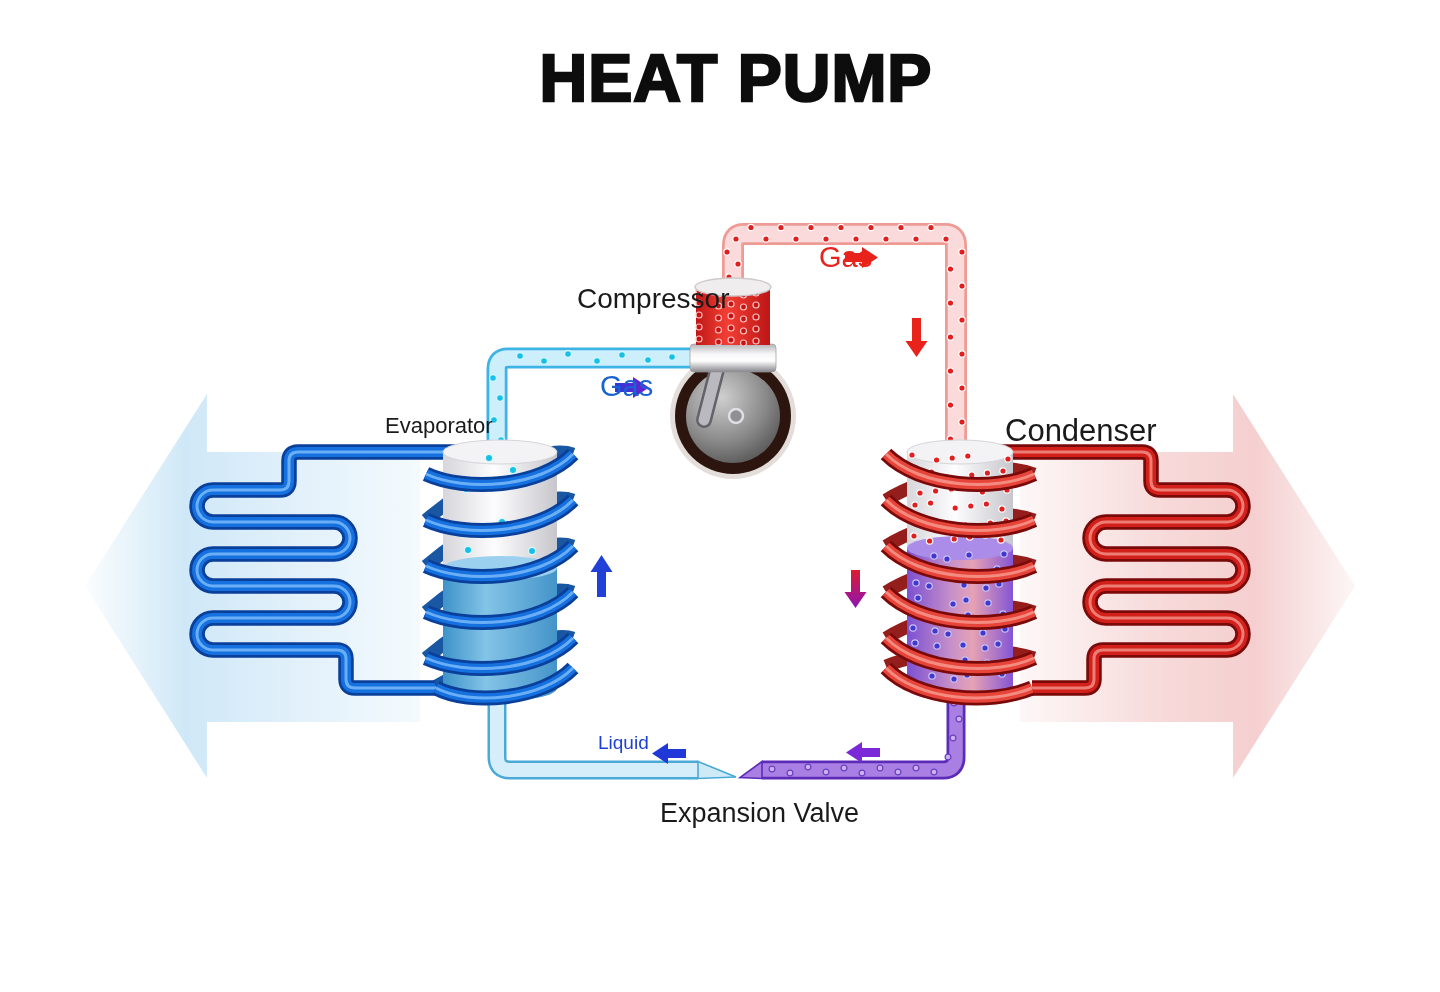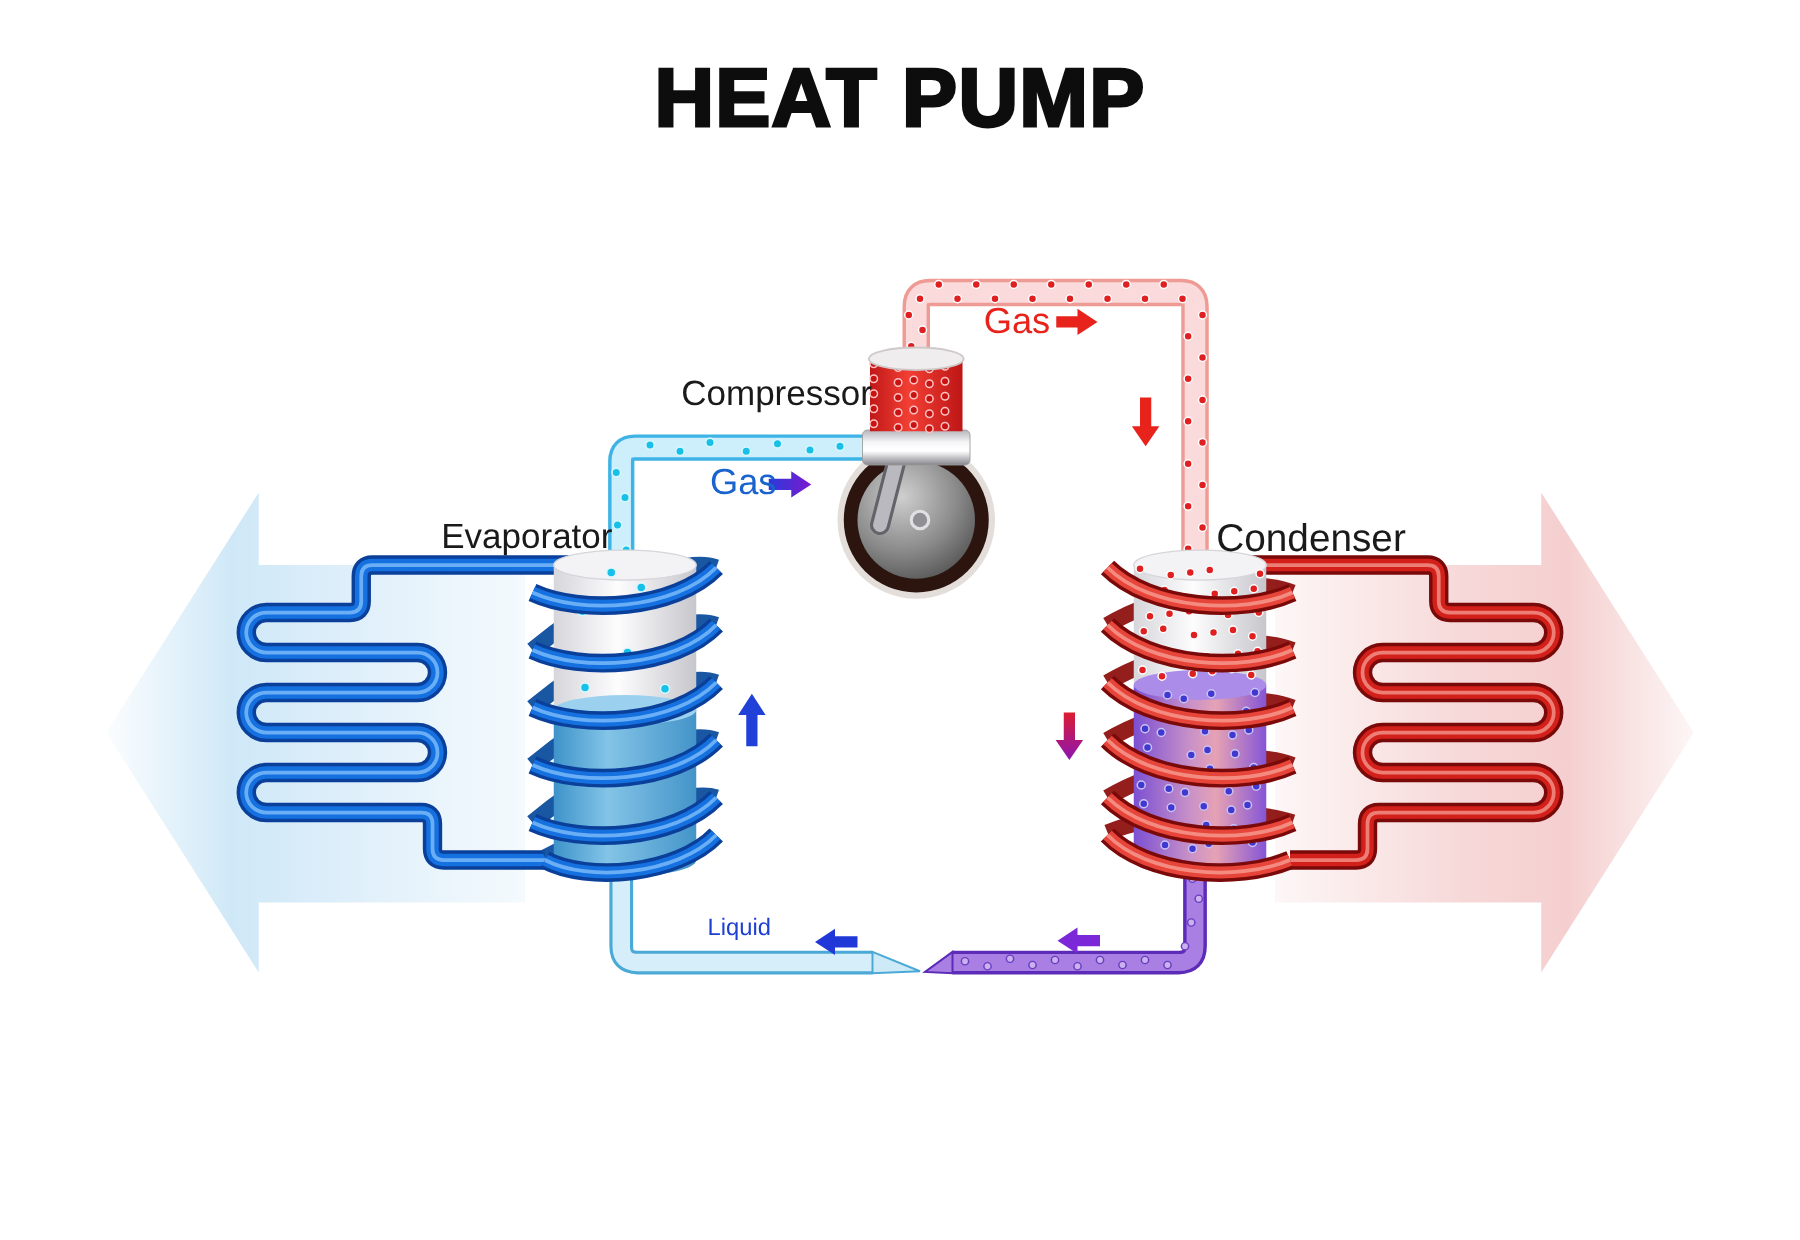--- a/index.html
+++ b/index.html
@@ -1,28 +1,28 @@
 <!DOCTYPE html>
 <html><head>
 <meta charset="utf-8">
 <style>
   html,body { margin:0; padding:0; background:#ffffff; }
   .stage {
     position:relative; width:1440px; height:992px; background:#ffffff;
     overflow:hidden; font-family:"Liberation Sans", sans-serif;
   }
   .stage svg { position:absolute; left:0; top:0; }
-  .label { position:absolute; color:#1a1a1a; white-space:nowrap; line-height:1.1; }
+  .label { position:absolute; color:#1a1a1a; white-space:nowrap; line-height:1.1;padding-left:32px; }
   .lbl-title {
     left:0; right:0; top:42px; text-align:center;
     font-size:66px; font-weight:700; letter-spacing:1px; color:#0d0d0d;
     -webkit-text-stroke:2.5px #0d0d0d;
   }
-  .lbl-compressor { left:545px; top:300px; font-size:28px; }
-  .lbl-evaporator { left:353px; top:414px; font-size:28px; }
+  .lbl-compressor { left:545px; top:284px; font-size:28px; }
+  .lbl-evaporator { left:353px; top:414px; font-size:22px; }
   .lbl-condenser  { left:973px; top:414px; font-size:31px; }
   .lbl-expansion  { left:628px; top:799px; font-size:27px; }
   .lbl-gas-hot  { left:787px; top:242px; font-size:29px; color:#e8231c; }
   .lbl-gas-cold { left:568px; top:371px; font-size:29px; color:#1a63cf; }
   .lbl-liquid   { left:566px; top:733px; font-size:19px; color:#1d3fd3; }
 </style>
 </head>
 <body>
 
 <div class="stage">
@@ -400,17 +400,18 @@
     <path fill="url(#gRP)" d="M 851 570 h 9 v 22 h 6.5 l -11 16 l -11 -16 h 6.5 Z"></path>
     <path fill="#2038d8" d="M 686 749 h -18 v -6 l -16 10.5 l 16 10.5 v -6 h 18 Z"></path>
     <path fill="#7a28d8" d="M 880 748 h -18 v -6 l -16 10.5 l 16 10.5 v -6 h 18 Z"></path>
   </g>
 </svg>
 
 <div class="label lbl-title">HEAT PUMP</div>
 <div class="label lbl-compressor">Compressor</div>
 <div class="label lbl-evaporator">Evaporator</div>
 <div class="label lbl-condenser">Condenser</div>
+<div class="label lbl-expansion">Expansion Valve</div>
 <div class="label lbl-gas-hot">Gas</div>
 <div class="label lbl-gas-cold">Gas</div>
 <div class="label lbl-liquid">Liquid</div>
 
 </div>
 
 </body></html>

